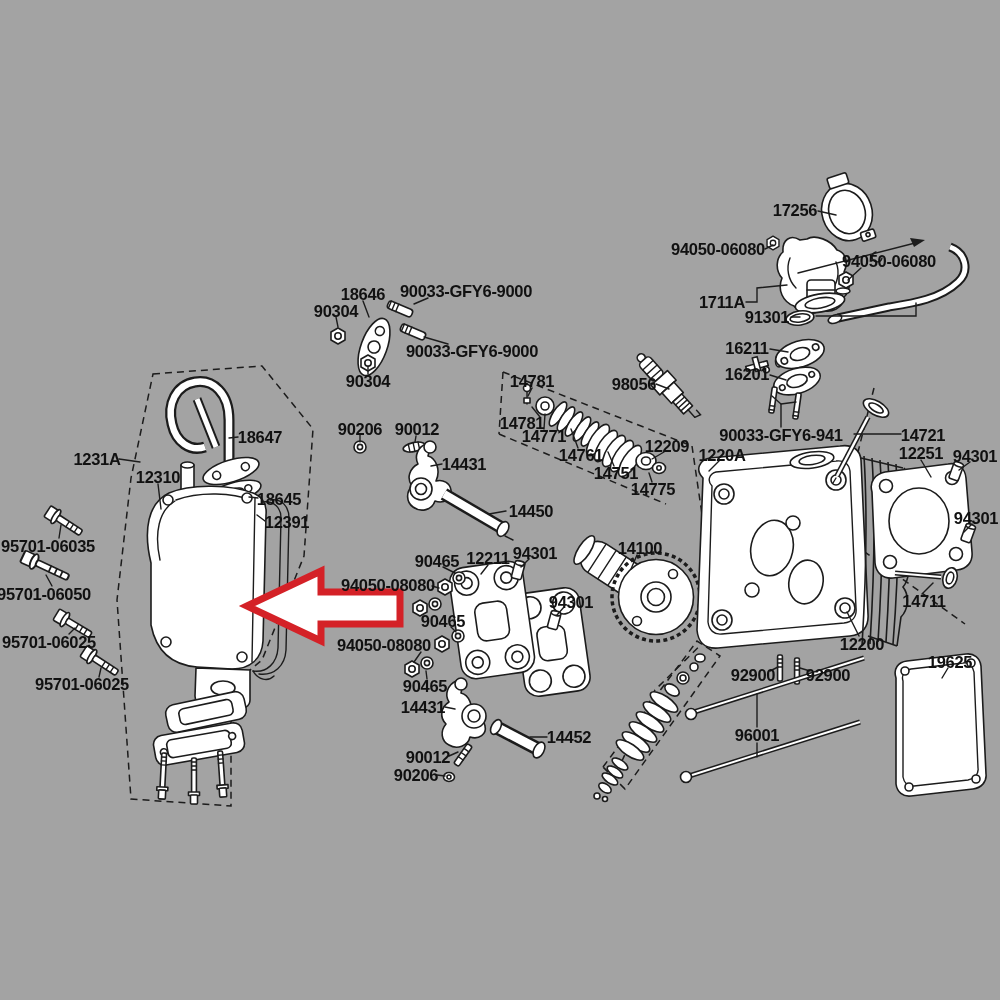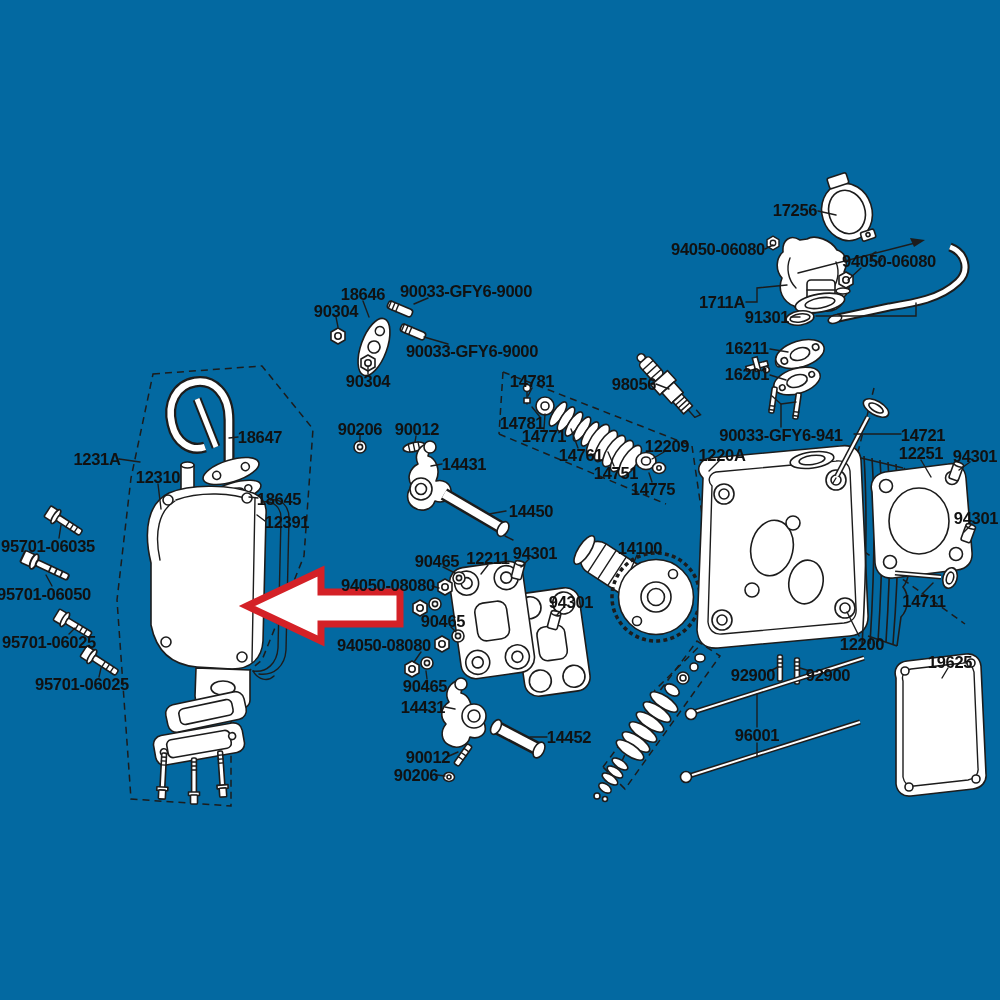--- a/index.html
+++ b/index.html
@@ -1,16 +1,16 @@
 <!DOCTYPE html>
 <html><head>
 <meta charset="utf-8">
 <style>
   html,body{margin:0;padding:0;background:#fff;}
-  #stage{position:relative;width:1000px;height:1000px;background:#0369a1;overflow:hidden;
+  #stage{position:relative;width:1000px;height:1000px;background:#a3a3a3;overflow:hidden;
          font-family:"Liberation Sans",sans-serif;}
   svg{display:block;}
   .part{fill:#fff;stroke:#1c1c1c;stroke-width:1.6;stroke-linejoin:round;stroke-linecap:round;}
   .ln{fill:none;stroke:#1c1c1c;stroke-width:1.4;stroke-linecap:round;}
   .thick{fill:none;stroke:#1c1c1c;}
   .whiteline{fill:none;stroke:#ffffff;}
   .dash{fill:none;stroke:#1c1c1c;stroke-width:1.5;stroke-dasharray:7 5;}
   .fins{fill:none;stroke:#1c1c1c;stroke-width:1.6;}
   text.plabel{font-weight:bold;letter-spacing:-0.3px;fill:#111;}
 </style>

